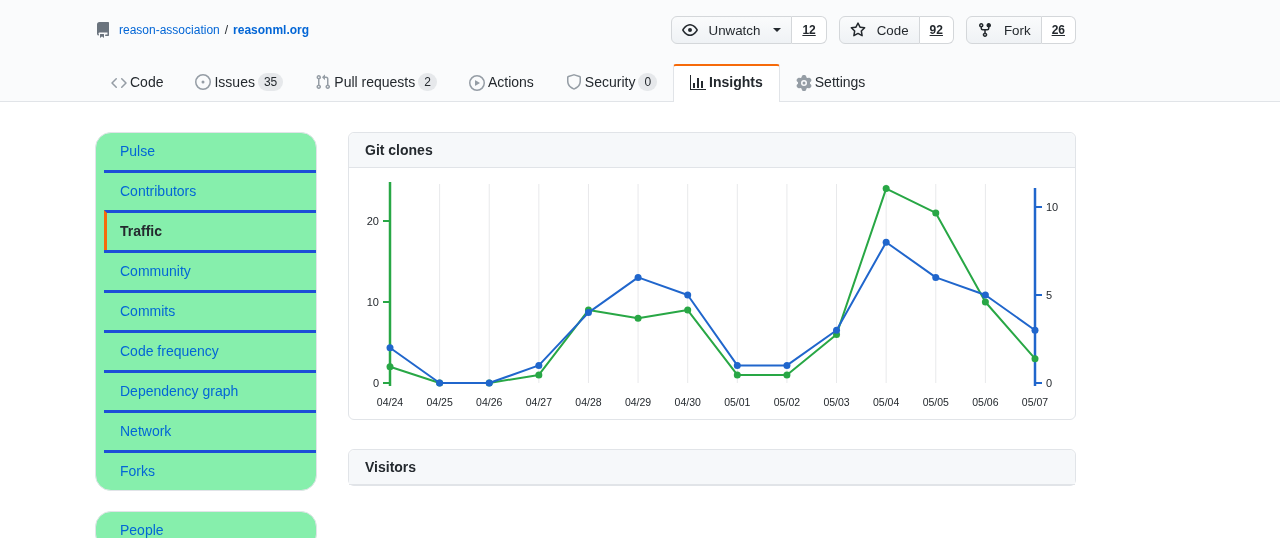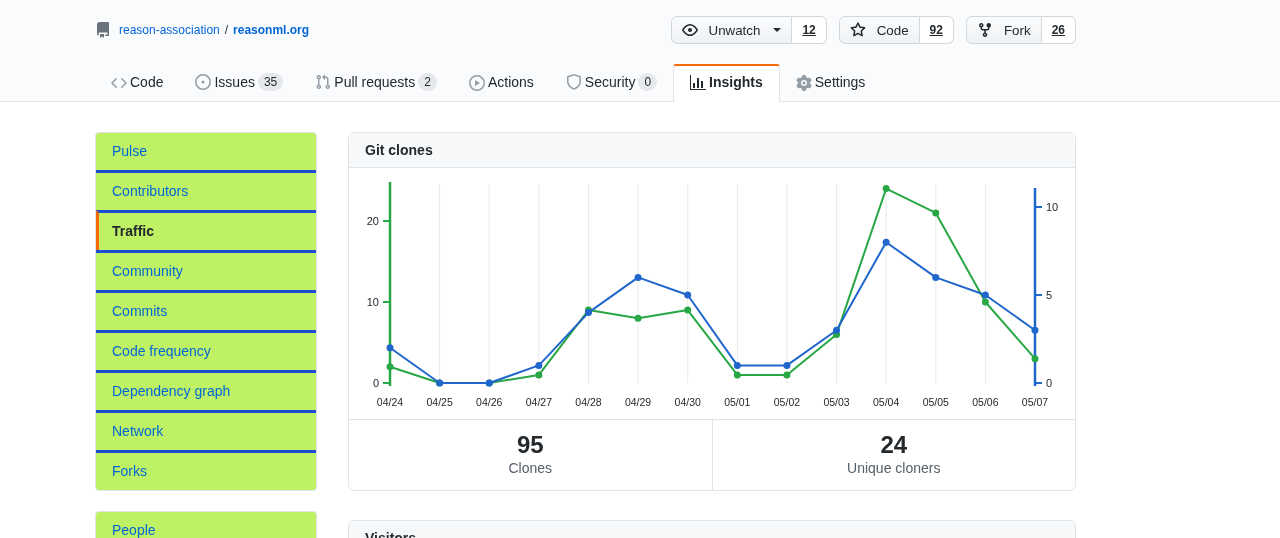--- a/index.html
+++ b/index.html
@@ -49,21 +49,21 @@
   }
   .tab.selected .ticon { color:#24292e; }
   .badge {
     background:rgba(209,213,218,.5); border-radius:20px; padding:0 6px;
     font-size:12px; line-height:18px; font-weight:400; color:#24292e;
   }
 
   
   .content { display:flex; gap:31px; margin-top:30px; }
   .sidebar { width:222px; flex:none; }
-  .menu { border:1px solid #e1e4e8; border-radius:4px; background:#bef264; overflow:hidden; }
+  .menu { border:1px solid #e1e4e8; border-radius:16px; background:#86efac; overflow:hidden;padding-left:8px; }
   .menu-item {
     display:block; padding:9px 16px; font-size:14px; line-height:19px;
     color:#0366d6; text-decoration:none; border-top:3px solid #1d4ed8; cursor:pointer;
   }
   .menu-item:first-child { border-top:none; }
   .menu-item.selected { font-weight:600; color:#24292e; border-left:3px solid #f66a0a; padding-left:13px; }
   .people-box { margin-top:20px; }
 
   .main { flex:1; min-width:0; }
   .card { border:1px solid #e1e4e8; border-radius:6px; background:#fff; }
@@ -284,29 +284,19 @@
           <circle cx="289.0769230769231" cy="109.39999999999999" r="3.5" fill="#2066cc"></circle>
           <circle cx="338.6923076923077" cy="127" r="3.5" fill="#2066cc"></circle>
           <circle cx="388.30769230769226" cy="197.4" r="3.5" fill="#2066cc"></circle>
           <circle cx="437.9230769230769" cy="197.4" r="3.5" fill="#2066cc"></circle>
           <circle cx="487.53846153846155" cy="162.2" r="3.5" fill="#2066cc"></circle>
           <circle cx="537.1538461538462" cy="74.19999999999999" r="3.5" fill="#2066cc"></circle>
           <circle cx="586.7692307692307" cy="109.39999999999999" r="3.5" fill="#2066cc"></circle>
           <circle cx="636.3846153846154" cy="127" r="3.5" fill="#2066cc"></circle>
           <circle cx="686" cy="162.2" r="3.5" fill="#2066cc"></circle>
         </svg>
-      <div class="stats-row">
-        <div class="stat">
-          <div class="stat-value">95</div>
-          <div class="stat-label">Clones</div>
-        </div>
-        <div class="stat">
-          <div class="stat-value">24</div>
-          <div class="stat-label">Unique cloners</div>
-        </div>
-      </div>
     </section>
 
     <section class="card visitors-card">
       <header class="card-header">Visitors</header>
     </section>
   </main>
 </div>
 
 </body></html>

